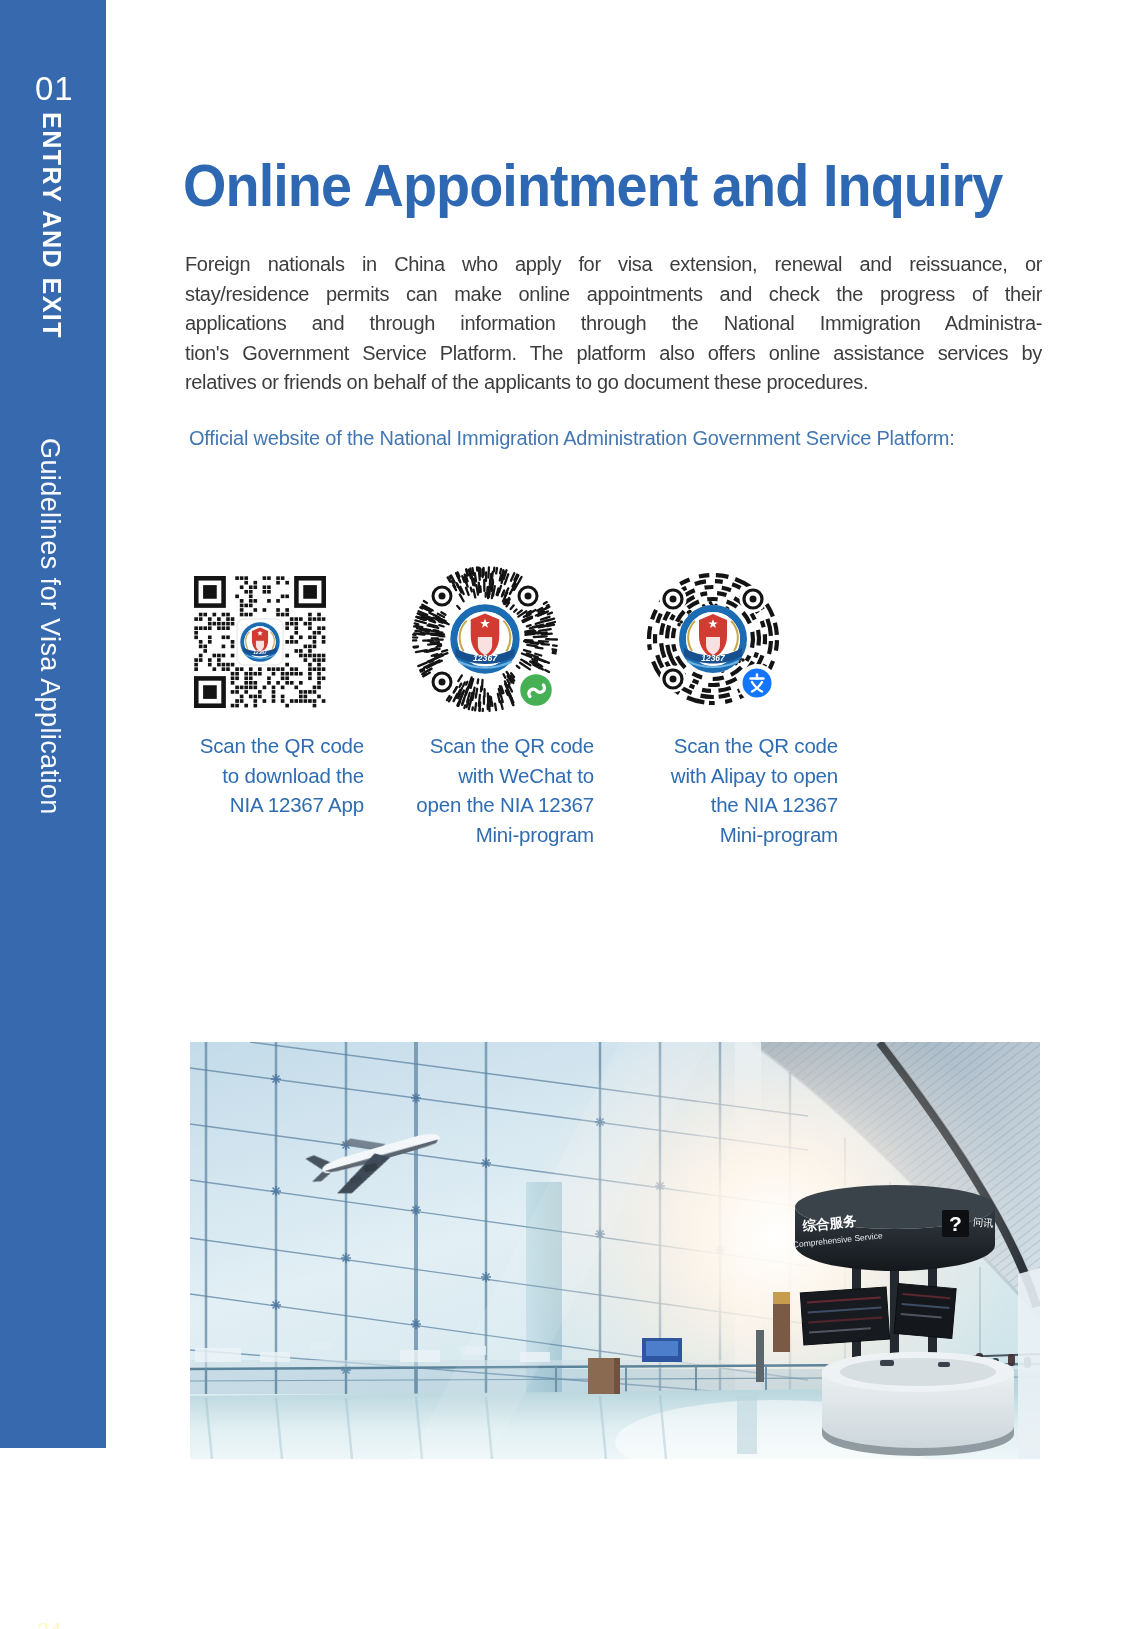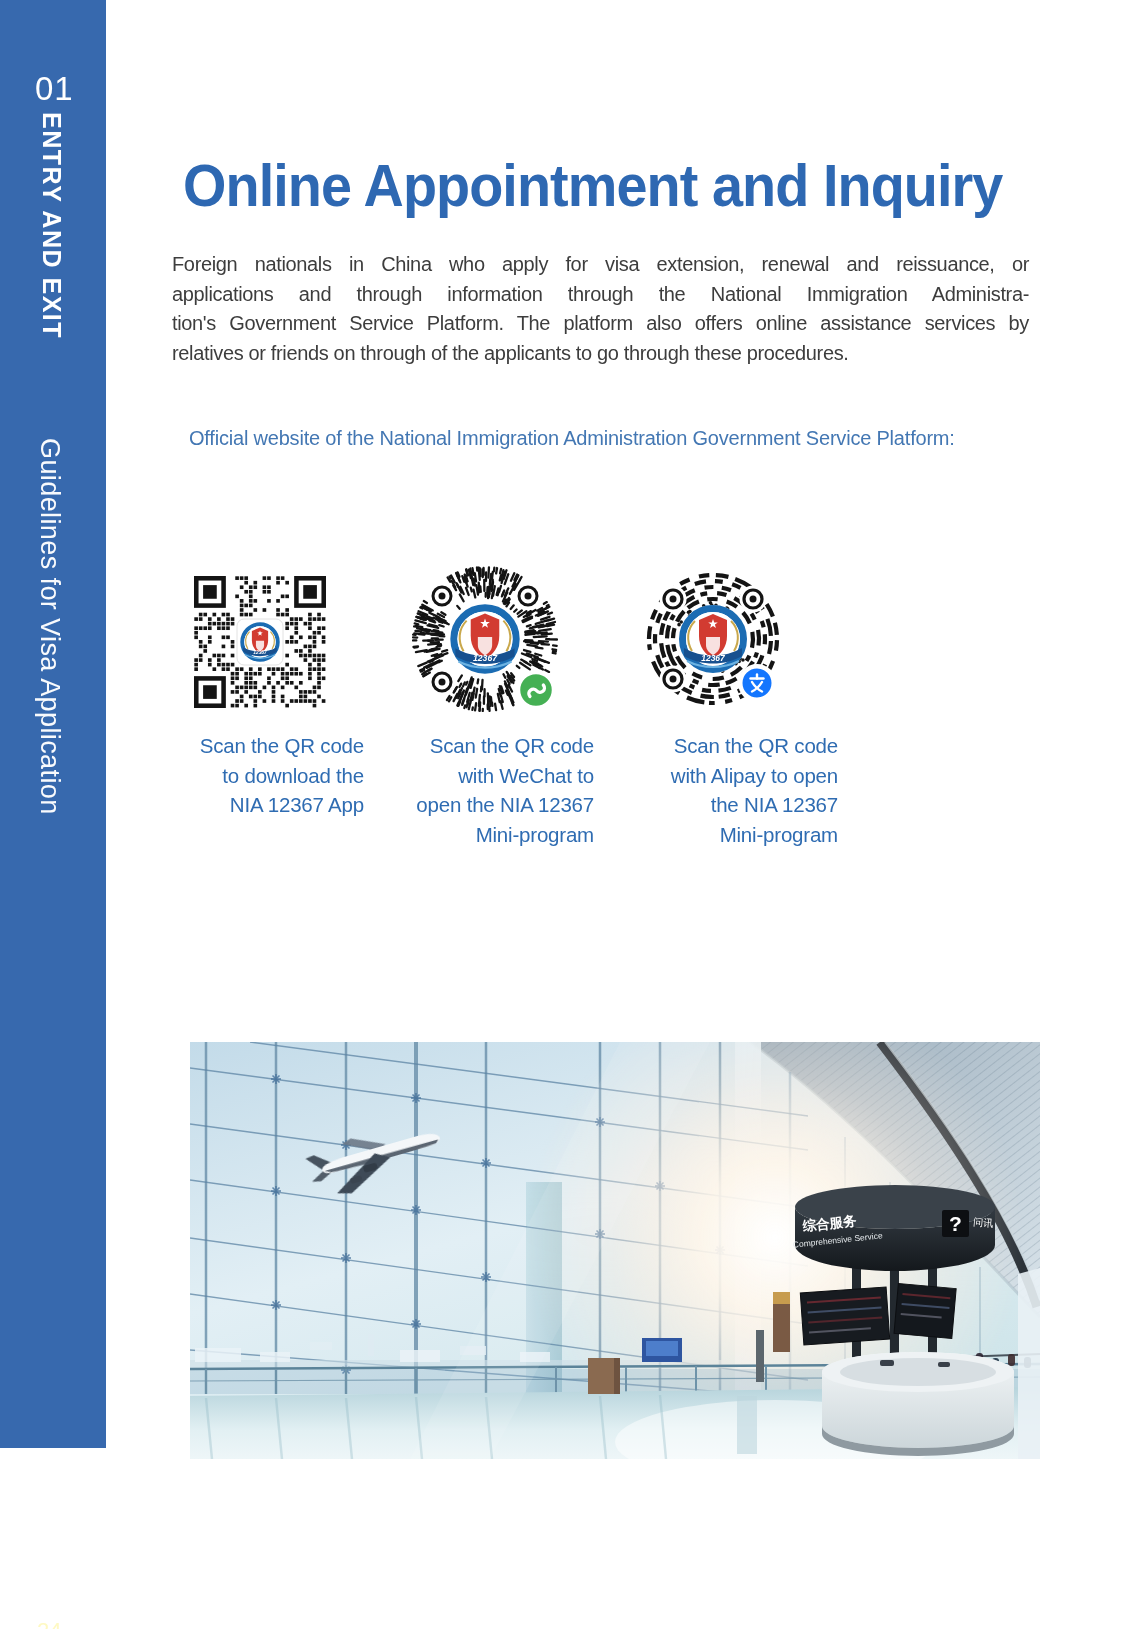--- a/index.html
+++ b/index.html
@@ -14,21 +14,21 @@
   .chapter-title{position:absolute;left:37px;top:112px;color:#fff;font-weight:bold;
                  font-size:25px;letter-spacing:1.5px}
   .book-title{position:absolute;left:34px;top:438px;color:rgba(255,255,255,.97);
               font-size:27px;letter-spacing:.4px;font-weight:400}
   .page-num{position:absolute;left:37px;top:1618px;color:#fef9c3;font-size:22px}
 
   
   .title{position:absolute;left:183px;top:151px;margin:0;font-size:60px;font-weight:bold;
          color:#2e68b2;letter-spacing:-1px;white-space:nowrap;
          transform:scaleX(.93);transform-origin:left top}
-  .body-text{position:absolute;left:172px;top:250px;width:857px;font-size:20px;
+  .body-text{position:absolute;left:185px;top:250px;width:857px;font-size:20px;
              line-height:29.6px;color:#3d3d3d;letter-spacing:-.35px}
   .jline{text-align:justify;text-align-last:justify;white-space:nowrap}
   .jline.last{text-align-last:left}
   .website{position:absolute;left:189px;top:423px;width:860px;font-size:20px;
            line-height:31px;color:#4377b3;letter-spacing:-.2px}
   .website .url{cursor:pointer}
 
   
   .qr-fig{position:absolute}
   #qr1-wrap{left:194px;top:576px;width:132px;height:132px}
@@ -78,23 +78,24 @@
     <div class="chapter-num">01</div>
     <div class="chapter-title vert">ENTRY AND EXIT</div>
     <div class="book-title vert">Guidelines for Visa Application</div>
     <div class="page-num">24</div>
   </aside>
 
   <h1 class="title">Online Appointment and Inquiry</h1>
 
   <div class="body-text">
     <div class="jline">Foreign nationals in China who apply for visa extension, renewal and reissuance, or</div>
+    <div class="jline">stay/residence permits can make online appointments and check the progress of their</div>
     <div class="jline">applications and through information through the National Immigration Administra-</div>
     <div class="jline">tion's Government Service Platform. The platform also offers online assistance services by</div>
-    <div class="jline last">relatives or friends on through of the applicants to go through these procedures.</div>
+    <div class="jline last">relatives or friends on behalf of the applicants to go document these procedures.</div>
   </div>
 
   <div class="website">
     <div>Official website of the National Immigration Administration Government Service Platform:</div>
   </div>
 
   <div class="qr-fig" id="qr1-wrap">
     <svg id="qr1" width="132" height="132" viewBox="0 0 132 132">
         <rect x="41.26551724137931" y="0.3" width="3.651724137931035" height="3.651724137931035" fill="#141414"></rect>
         <rect x="45.817241379310346" y="0.3" width="3.651724137931035" height="3.651724137931035" fill="#141414"></rect>

